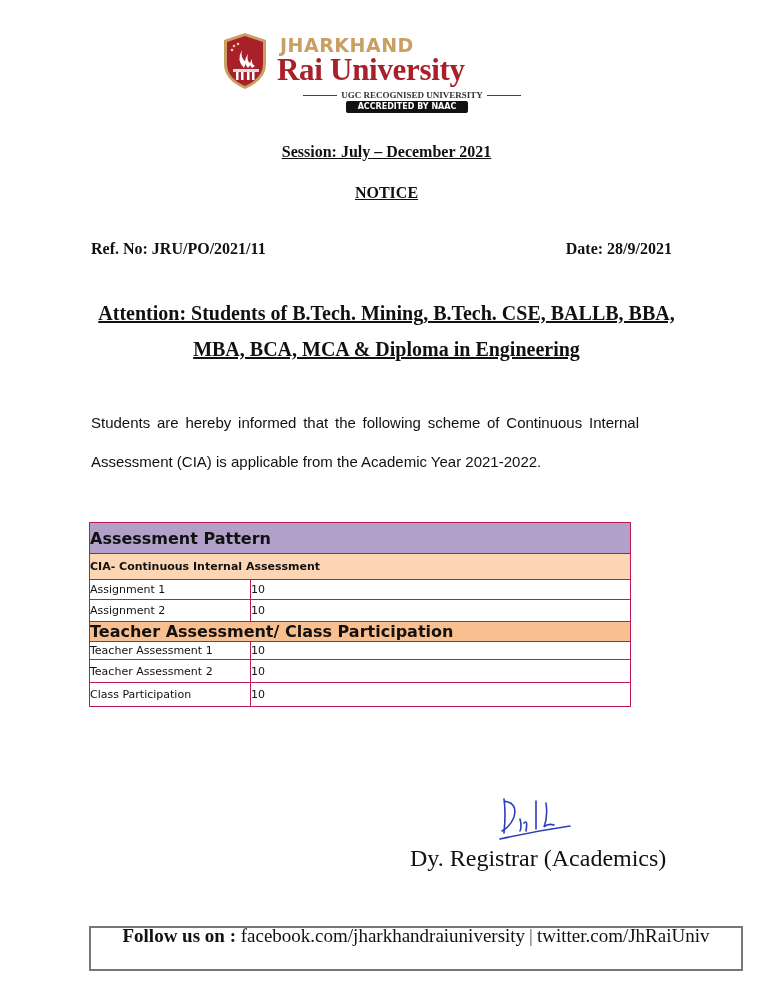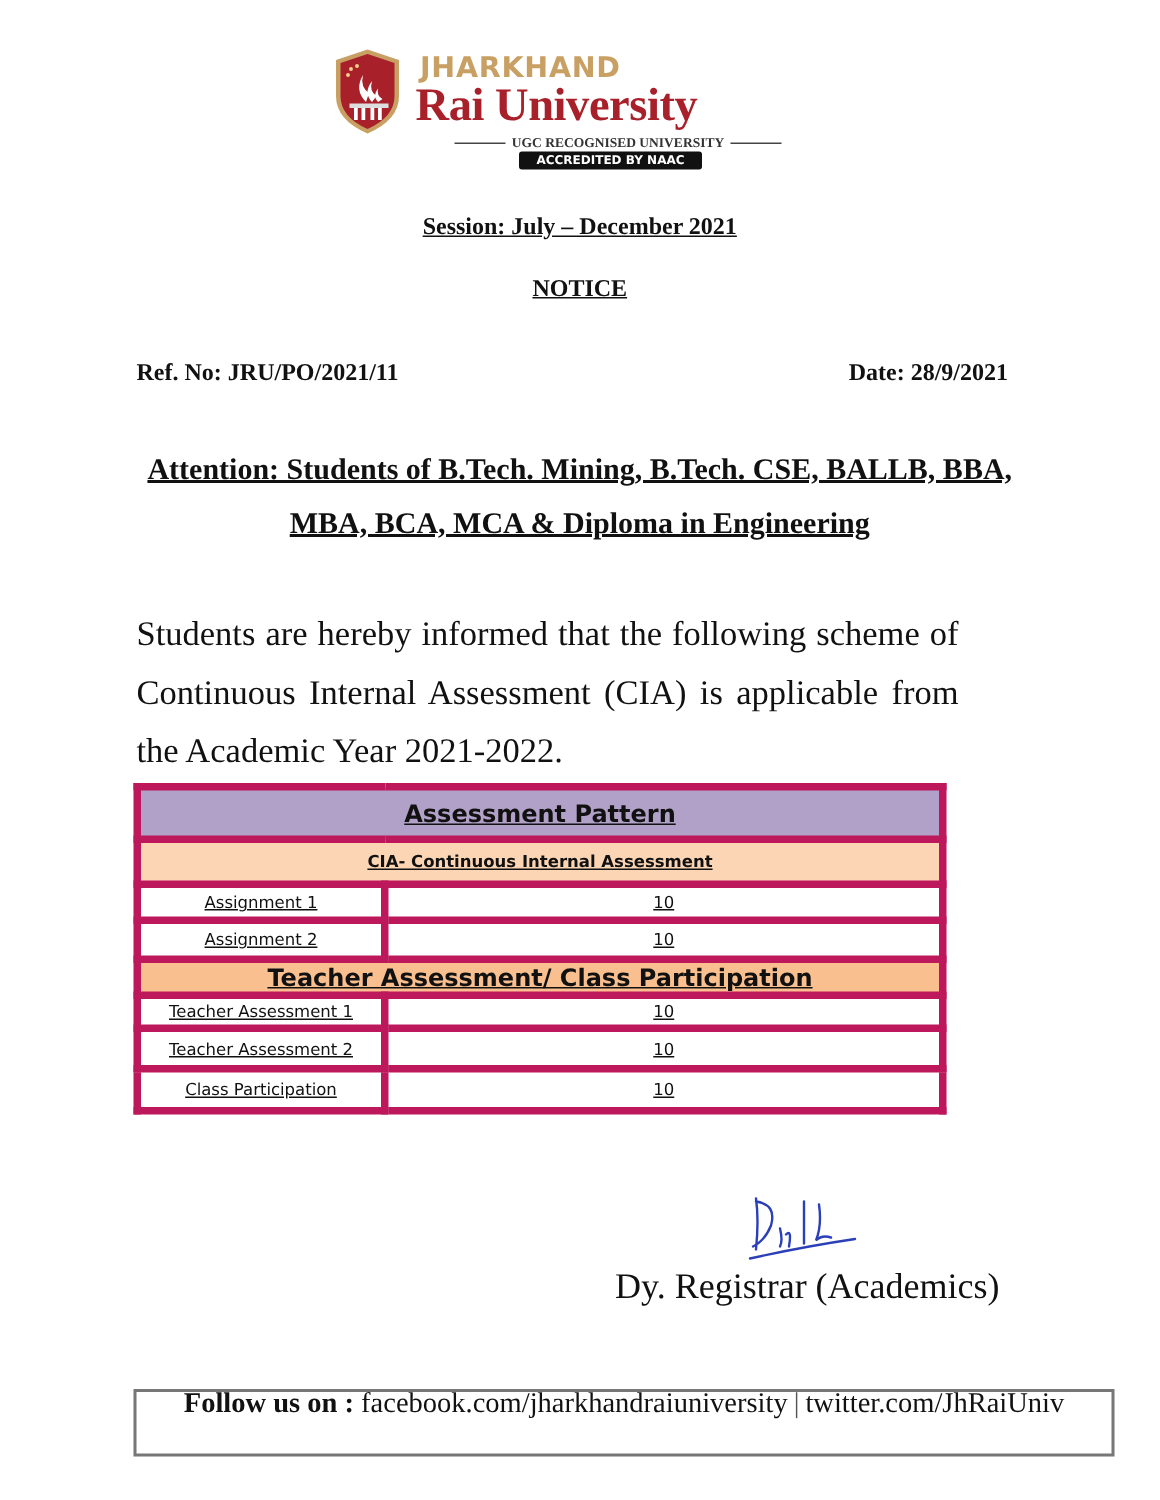--- a/index.html
+++ b/index.html
@@ -18,25 +18,25 @@
   .heading { font-family: "Liberation Serif", serif; font-weight: bold; text-decoration: underline; font-size: 16px; }
   #session { left: 0; width: 773px; top: 143px; text-align: center; }
   #notice { left: 0; width: 773px; top: 184px; text-align: center; }
   #refno { left: 91px; top: 240px; font-family: "Liberation Serif", serif; font-weight: bold; font-size: 16px; }
   #date { right: 101px; top: 240px; font-family: "Liberation Serif", serif; font-weight: bold; font-size: 16px; }
 
   .attention { font-family: "Liberation Serif", serif; font-weight: bold; text-decoration: underline; font-size: 20px; left: 0; width: 773px; text-align: center; }
   #att1 { top: 302px; }
   #att2 { top: 338px; }
 
-  #para { left: 91px; top: 403px; width: 548px; font-family: Liberation Serif, serif; font-size: 23px; line-height: 39px; text-align: justify; text-align-last: left; }
+  #para { left: 91px; top: 403px; width: 548px; font-family: Liberation Sans, sans-serif; font-size: 15px; line-height: 39px; text-align: justify; text-align-last: left; }
 
   
   #cia-table { left: 89px; top: 522px; width: 542px; border-collapse: collapse; font-family: "DejaVu Sans", sans-serif; font-size: 11px; color: #111; }
-  #cia-table td { border: 5px solid #be185d; text-align: center; padding: 0; text-decoration: underline; }
+  #cia-table td { border: 1px solid #be185d; text-align: left; padding: 0; }
   .row-title td { background: #b1a0c7; height: 30px; font-size: 16px; font-weight: bold; }
   .row-sub td { background: #fcd5b4; height: 25px; font-weight: bold; font-size: 11px; }
   .row-head td { height: 53px; font-weight: bold; font-size: 10.5px; }
   .row-a1 td { height: 19px; }
   .row-a2 td { height: 21px; }
   .row-group td { background: #fabf8f; height: 19px; font-weight: bold; font-size: 16px; }
   .row-t1 td { height: 17px; margin-top: 34px; }
   .row-t2 td { height: 22px; }
   .row-cp td { height: 23px; }
   .col1 { width: 160px; }

